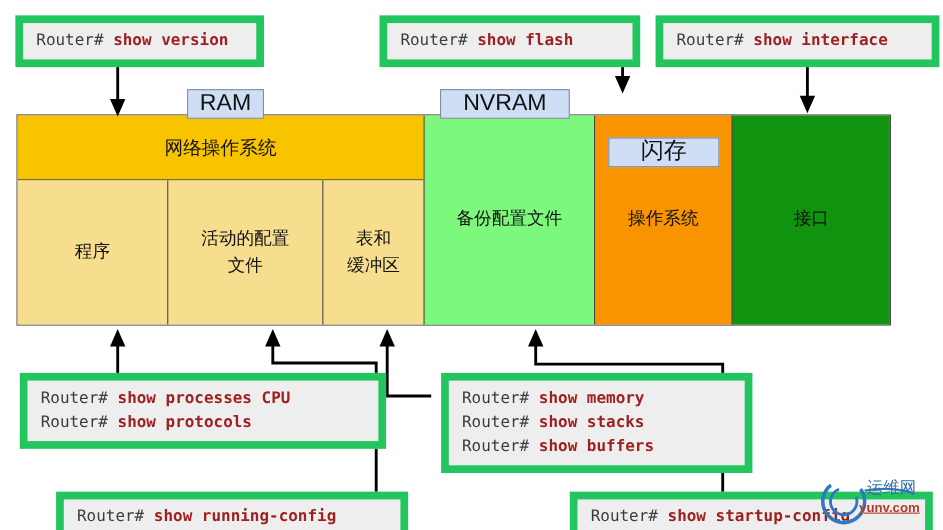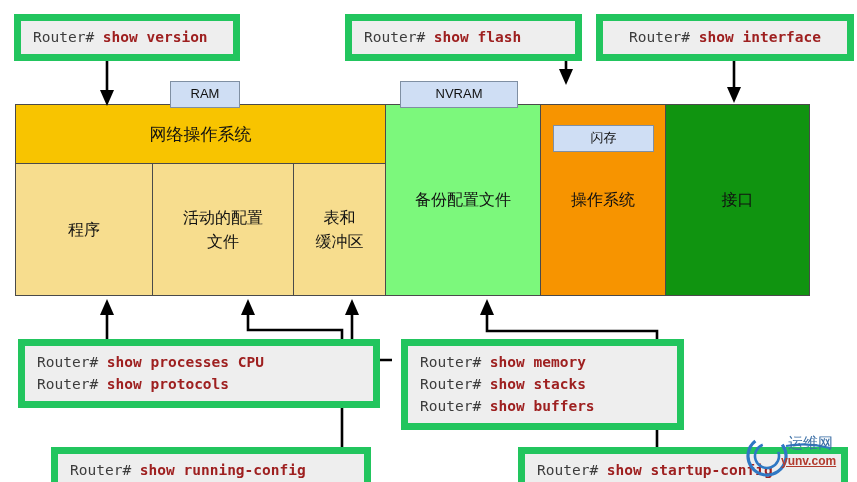--- a/index.html
+++ b/index.html
@@ -39,21 +39,21 @@
     font-weight: bold;
   }
 
   
   .memtag {
     position: absolute;
     box-sizing: border-box;
     background: #cfdef4;
     border: 1px solid #7f8fa3;
     text-align: center;
-    font-size: 13px;
+    font-size: 21px;
     line-height: 22px;
     color: #111111;
     padding: 1px 0 2px 0;
     z-index: 5;
   }
 
   
   .bar {
     position: absolute;
     left: 15px;
@@ -166,21 +166,21 @@
 <div id="stage">
 
   <div class="cmdbox" style="left:14px; top:14px; width:226px;">
     <span class="cmdline"><span class="prompt">Router# </span><span class="cmd">show version</span></span>
   </div>
 
   <div class="cmdbox" style="left:345px; top:14px; width:237px;">
     <span class="cmdline"><span class="prompt">Router# </span><span class="cmd">show flash</span></span>
   </div>
 
-  <div class="cmdbox" style="left:596px; top:14px; width:258px;text-align:center;">
+  <div class="cmdbox" style="left:596px; top:14px; width:258px;">
     <span class="cmdline"><span class="prompt">Router# </span><span class="cmd">show interface</span></span>
   </div>
 
   <div class="conn" style="left:95px; top:42px;">
     <svg width="28" height="66" viewBox="0 0 28 66">
       <line x1="12" y1="0" x2="12" y2="54" stroke="#000" stroke-width="2.6"></line>
       <polygon points="12,64 5,48 19,48" fill="#000"></polygon>
     </svg>
   </div>
 
@@ -255,21 +255,21 @@
     </svg>
   </div>
 
   <div class="conn" style="left:475px; top:298px;">
     <svg width="190" height="150" viewBox="0 0 190 150">
       <polyline points="12,14 12,33 182,33 182,150" fill="none" stroke="#000" stroke-width="2.6"></polyline>
       <polygon points="12,1 5,17 19,17" fill="#000"></polygon>
     </svg>
   </div>
 
-  <div class="cmdbox" style="left:18px; top:339px; width:362px;padding-left:12px;">
+  <div class="cmdbox" style="left:18px; top:339px; width:333px;padding-left:12px;">
     <span class="cmdline"><span class="prompt">Router# </span><span class="cmd">show processes CPU</span></span>
     <span class="cmdline"><span class="prompt">Router# </span><span class="cmd">show protocols</span></span>
   </div>
 
   <div class="cmdbox" style="left:401px; top:339px; width:283px;">
     <span class="cmdline"><span class="prompt">Router# </span><span class="cmd">show memory</span></span>
     <span class="cmdline"><span class="prompt">Router# </span><span class="cmd">show stacks</span></span>
     <span class="cmdline"><span class="prompt">Router# </span><span class="cmd">show buffers</span></span>
   </div>
 

